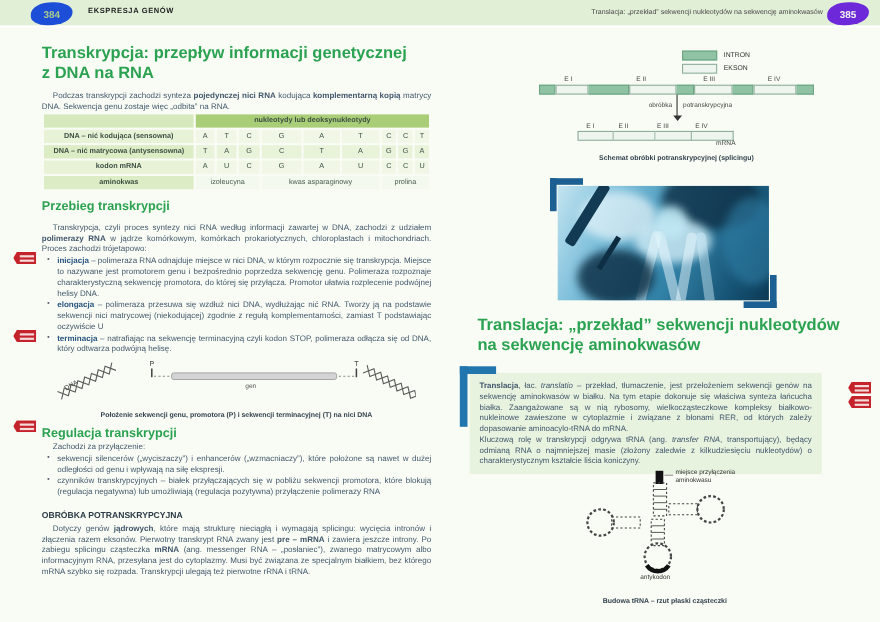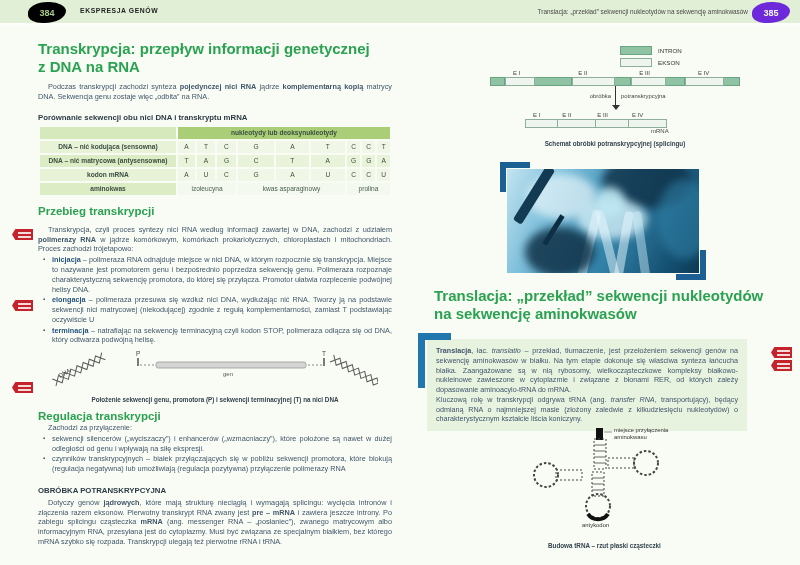--- a/index.html
+++ b/index.html
@@ -4,21 +4,21 @@
 <style>
   html,body{margin:0;padding:0}
   body{
     width:800px;height:565px;position:relative;overflow:hidden;
     background:#f9fcf4;
     font-family:"Liberation Sans",sans-serif;
     color:#41566b;
   }
   
   .strip{position:absolute;top:0;left:0;width:800px;height:23px;background:#e1efd7;border-bottom:3px solid #fdfefc}
-  .leaf-badge{position:absolute;top:2px;width:38px;height:21px;background:#000000;border-radius:55% 45% 60% 40%;
+  .leaf-badge{position:absolute;top:2px;width:38px;height:21px;background:#1d4ed8;border-radius:55% 45% 60% 40%;
     display:flex;align-items:center;justify-content:center;font-weight:bold;font-size:9px;color:#aacb8b}
   .leaf-badge.right{color:#f2f8ea;background:#6d28d9}
   .run-left{position:absolute;left:80px;top:7px;font-size:6.8px;font-weight:bold;letter-spacing:.6px;color:#222}
   .run-right{position:absolute;right:52px;top:8px;font-size:6.4px;color:#4a4a4a}
   .bold{font-weight:bold}
   .ital{font-style:italic}
   h1{font-size:15px;line-height:1.18;margin:0;font-weight:bold;color:#2ba251}
   h2{font-size:11.5px;margin:0;font-weight:bold;color:#2ba251}
   p{margin:0;font-size:7.3px;line-height:1.34;text-align:justify}
   .indent{text-indent:10px}
@@ -98,23 +98,22 @@
     <span>385</span>
   </div>
 </div>
 
 <div class="lpage">
   <h1>
     <span>Transkrypcja: przepływ informacji genetycznej</span><br>
     <span>z DNA na RNA</span>
   </h1>
 
-  <p class="indent" style="margin-top:7px"><span>Podczas transkrypcji zachodzi synteza </span><span class="bold">pojedynczej nici RNA</span><span> jądrze </span><span class="bold">komplementarną kopią</span><span> matrycy DNA. Sekwencja genu zostaje więc „odbita” na RNA.</span></p>
-
-  <div class="tbl-title">Porównanie sekwencji obu nici DNA i transkryptu mRNA</div>
+  <p class="indent" style="margin-top:7px"><span>Podczas transkrypcji zachodzi synteza </span><span class="bold">pojedynczej nici RNA</span><span> kodująca </span><span class="bold">komplementarną kopią</span><span> matrycy DNA. Sekwencja genu zostaje więc „odbita” na RNA.</span></p>
+
 
   <table class="seq">
     <tbody>
         <tr>
       <td class="hdr-left"></td>
       <td class="hdr-main" colspan="9">nukleotydy lub deoksynukleotydy</td>
     </tr>
     <tr class="r1">
       <td class="rowlab">DNA – nić kodująca (sensowna)</td>
       <td class="nt">A</td>

